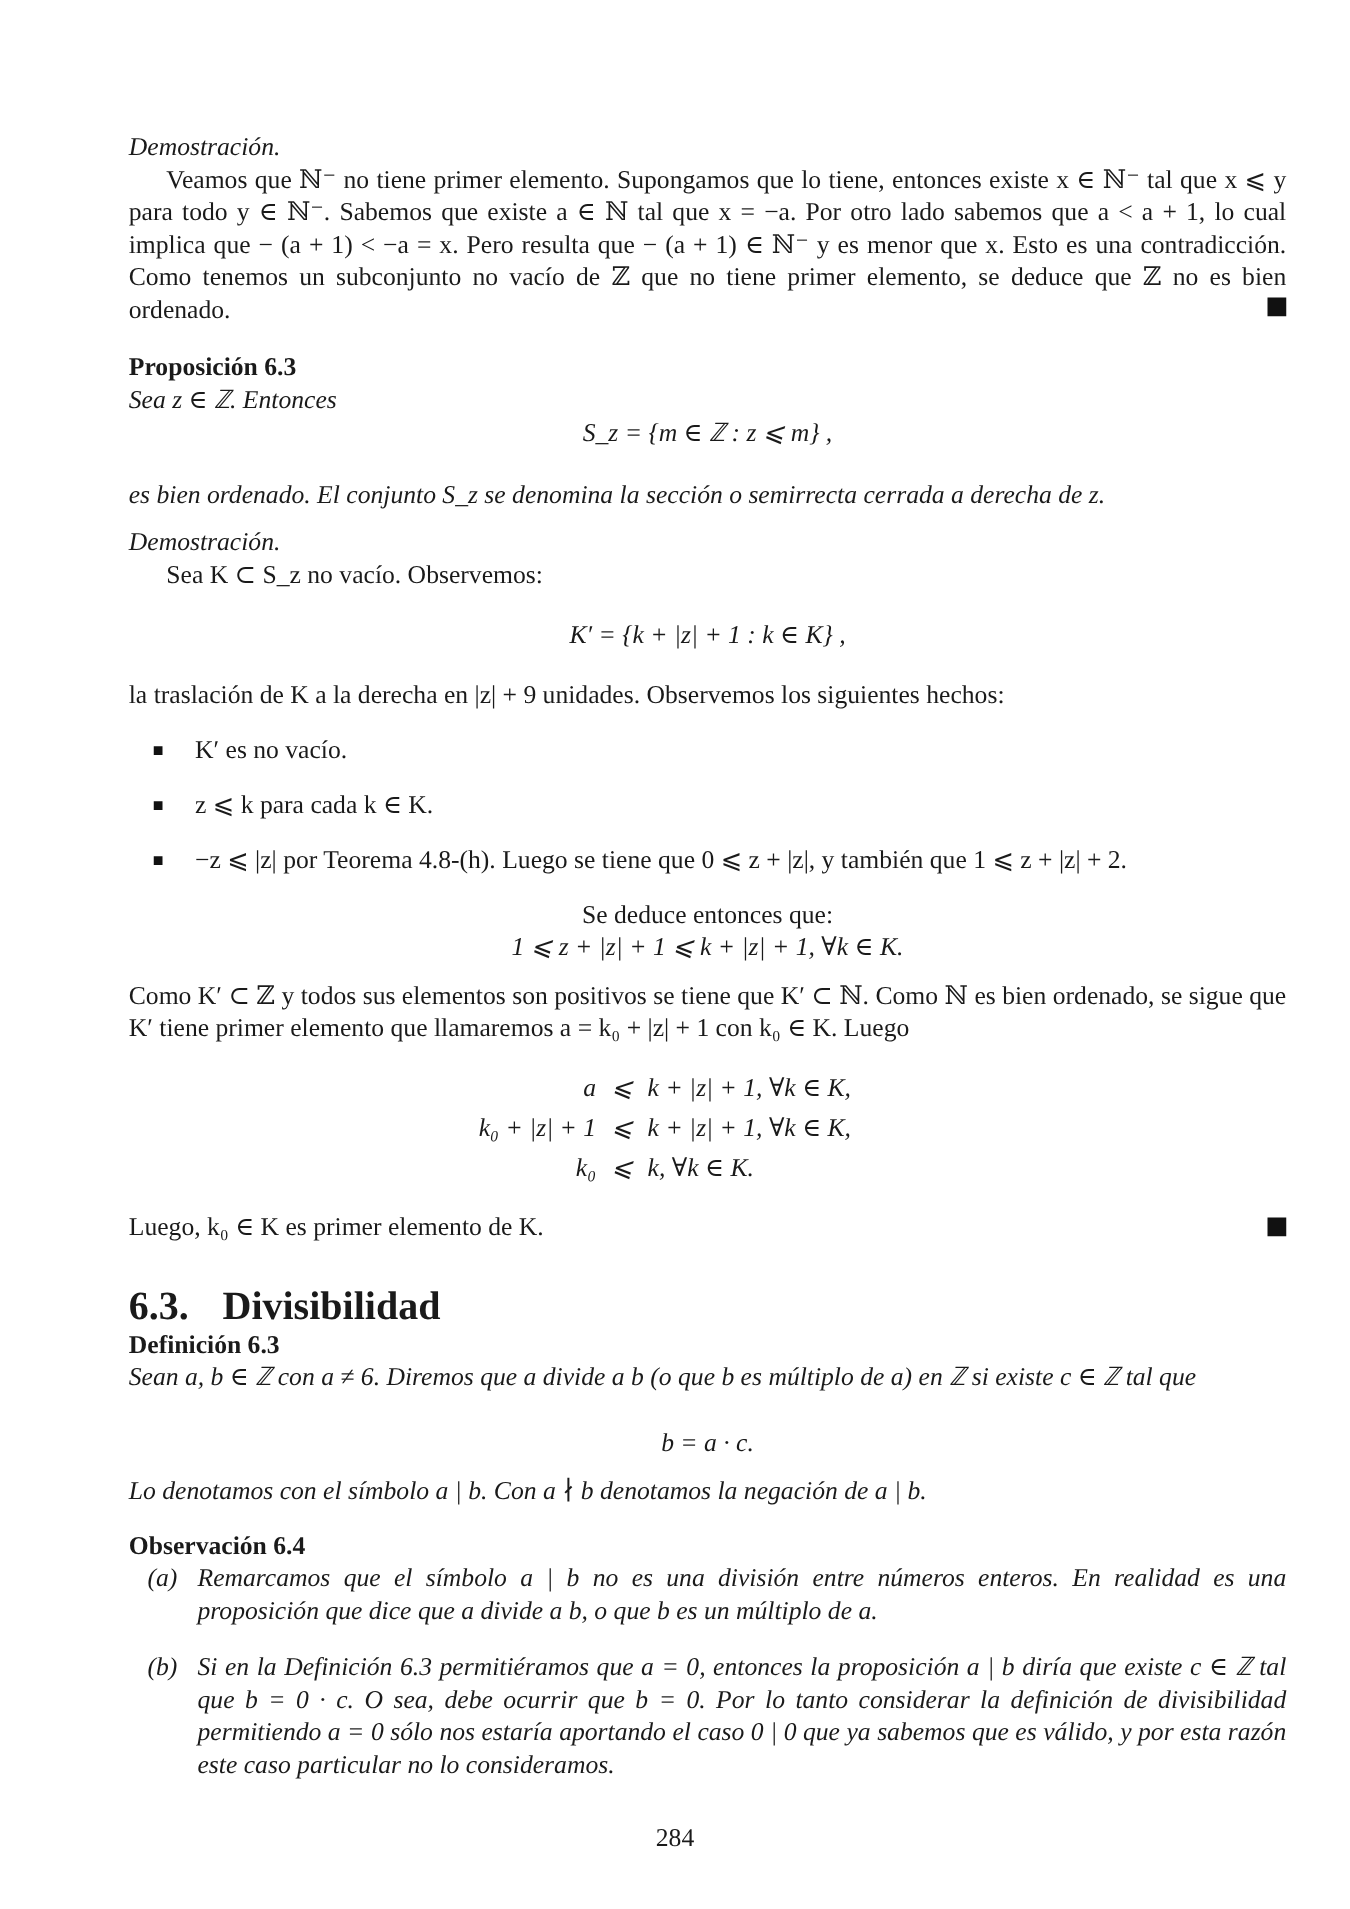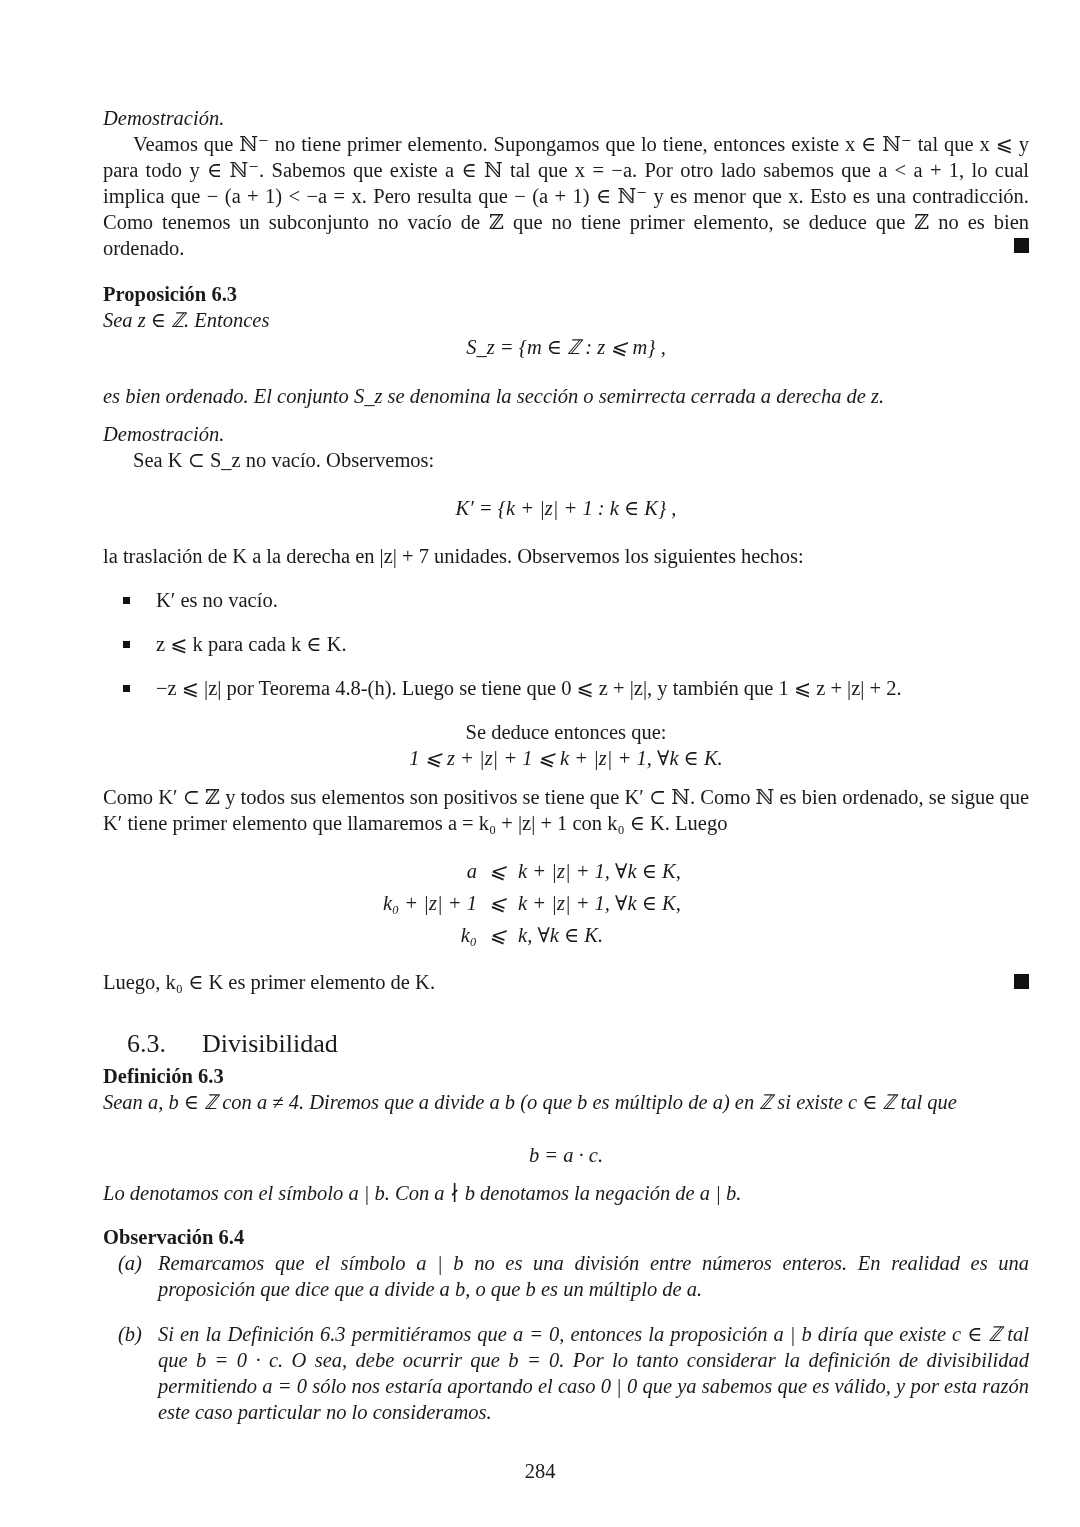--- a/index.html
+++ b/index.html
@@ -9,21 +9,21 @@
   .blk { position:absolute; left:0; width:926px; line-height:26px; }
   .it { font-style:italic; }
   .bold { font-weight:bold; }
   .indent { text-indent:30px; }
   .just { text-align:justify; }
   .center { text-align:center; }
   .qed { position:absolute; right:0; width:15px; height:15px; background:#111; }
   .bullet { position:absolute; left:0; width:926px; line-height:26px; }
   .bullet .sq { position:absolute; left:20px; top:10px; width:7px; height:7px; background:#111; }
   .bullet .tx { position:absolute; left:53px; white-space:nowrap; }
-  .sec { font-weight:normal; font-size:26px;margin-left:24px; }
+  .sec { font-weight:bold; font-size:32px; }
   .sec .num { display:inline-block; width:75px; }
   .eqgrid { position:absolute; display:grid; grid-template-columns:auto auto auto; column-gap:12px; line-height:32px; font-style:italic; }
   .eqgrid .l { text-align:right; }
   .item { position:absolute; left:0; width:926px; line-height:26px; }
   .item .lab { position:absolute; left:15px; font-style:italic; }
   .item .txt { position:absolute; left:55px; width:871px; font-style:italic; text-align:justify; }
   .pagenum { position:absolute; left:0; width:1080px; top:1460px; text-align:center; }
 </style>
 </head>
 <body>
@@ -35,21 +35,21 @@
   <div class="qed" style="top:238px;"></div>
 
   <div class="blk bold" style="top:281px;">Proposición 6.3</div>
   <div class="blk it" style="top:307px;">Sea z ∈ ℤ. Entonces</div>
   <div class="blk it center" style="top:334px;">S_z = {m ∈ ℤ : z ⩽ m} ,</div>
   <div class="blk it" style="top:371px;margin-top:12px;">es bien ordenado. El conjunto S_z se denomina la sección o semirrecta cerrada a derecha de z.</div>
 
   <div class="blk it" style="top:421px;">Demostración.</div>
   <div class="blk indent" style="top:447px;">Sea K ⊂ S_z no vacío. Observemos:</div>
   <div class="blk it center" style="top:495px;">K′ = {k + |z| + 1 : k ∈ K} ,</div>
-  <div class="blk" style="top:543px;">la traslación de K a la derecha en |z| + 7 unidades. Observemos los siguientes hechos:</div>
+  <div class="blk" style="top:543px;">la traslación de K a la derecha en |z| + 9 unidades. Observemos los siguientes hechos:</div>
 
   <div class="bullet" style="top:587px;">
     <span class="sq"></span>
     <span class="tx">K′ es no vacío.</span>
   </div>
   <div class="bullet" style="top:631px;">
     <span class="sq"></span>
     <span class="tx">z ⩽ k para cada k ∈ K.</span>
   </div>
   <div class="bullet" style="top:675px;">
@@ -73,21 +73,21 @@
     <span>k,    ∀k ∈ K.</span>
   </div>
 
   <div class="blk" style="top:969px;">Luego, k₀ ∈ K es primer elemento de K.</div>
   <div class="qed" style="top:974px;"></div>
 
   <div class="blk sec" style="top:1028px; line-height:32px;">
     <span class="num">6.3.</span><span>Divisibilidad</span>
   </div>
   <div class="blk bold" style="top:1063px;">Definición 6.3</div>
-  <div class="blk it just" style="top:1089px;">Sean a, b ∈ ℤ con a ≠ 4. Diremos que a divide a b (o que b es múltiplo de a) en ℤ si existe c ∈ ℤ tal que</div>
+  <div class="blk it just" style="top:1089px;">Sean a, b ∈ ℤ con a ≠ 6. Diremos que a divide a b (o que b es múltiplo de a) en ℤ si existe c ∈ ℤ tal que</div>
   <div class="blk it center" style="top:1142px;">b = a · c.</div>
   <div class="blk it" style="top:1180px;">Lo denotamos con el símbolo a | b. Con a ∤ b denotamos la negación de a | b.</div>
 
   <div class="blk bold" style="top:1224px;">Observación 6.4</div>
   <div class="item" style="top:1250px;">
     <span class="lab">(a)</span>
     <span class="txt">Remarcamos que el símbolo a | b no es una división entre números enteros. En realidad es una proposición que dice que a divide a b, o que b es un múltiplo de a.</span>
   </div>
   <div class="item" style="top:1321px;">
     <span class="lab">(b)</span>

